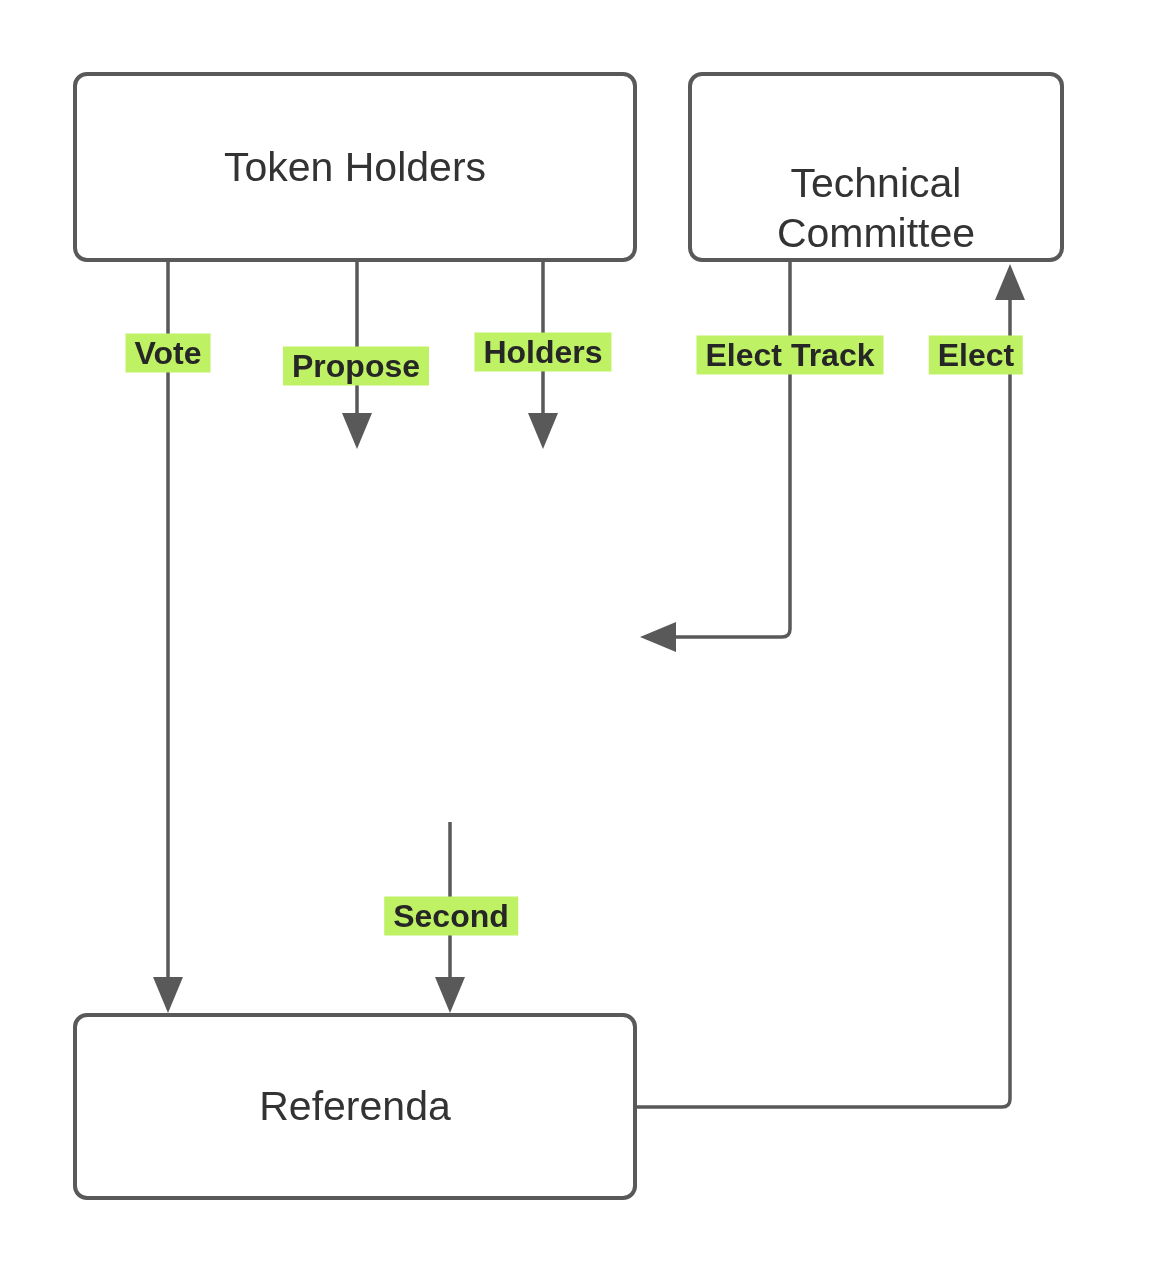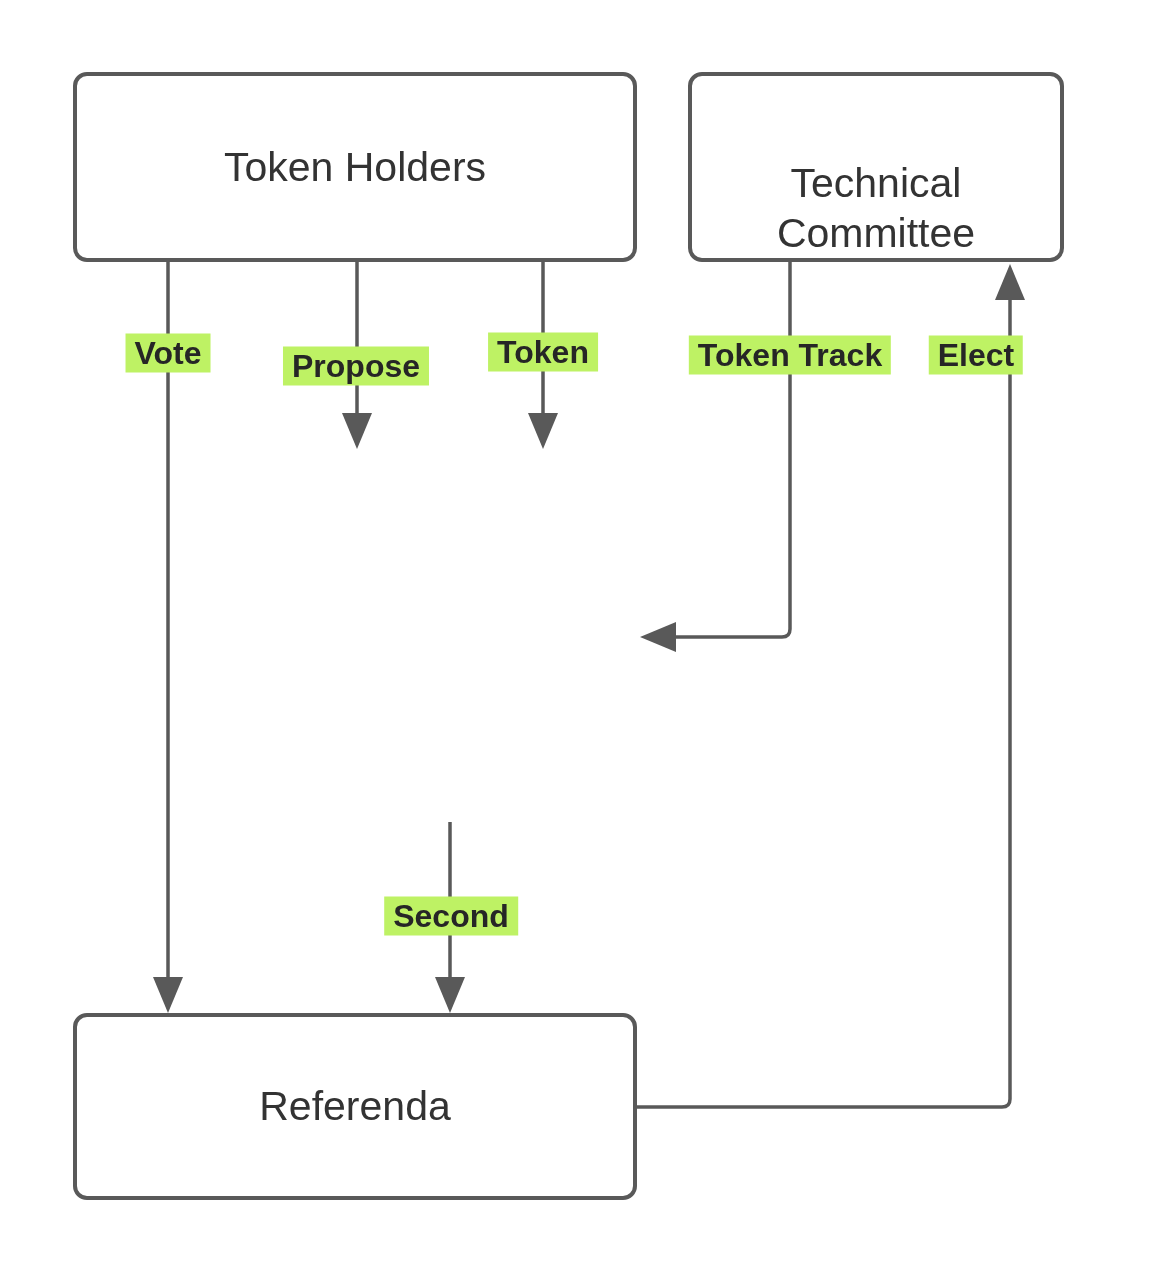--- a/index.html
+++ b/index.html
@@ -86,18 +86,18 @@
     <span class="node-label">Technical Committee</span>
   </div>
 
 
   <div class="node" id="node-referenda">
     <span class="node-label">Referenda</span>
   </div>
 
   <div class="edge-label" id="label-vote">Vote</div>
   <div class="edge-label" id="label-propose">Propose</div>
-  <div class="edge-label" id="label-second">Token</div>
-  <div class="edge-label" id="label-fast-track">Token Track</div>
+  <div class="edge-label" id="label-second">Holders</div>
+  <div class="edge-label" id="label-fast-track">Elect Track</div>
   <div class="edge-label" id="label-elect">Elect</div>
   <div class="edge-label" id="label-launch">Second</div>
 
 </div>
 
 </body></html>

